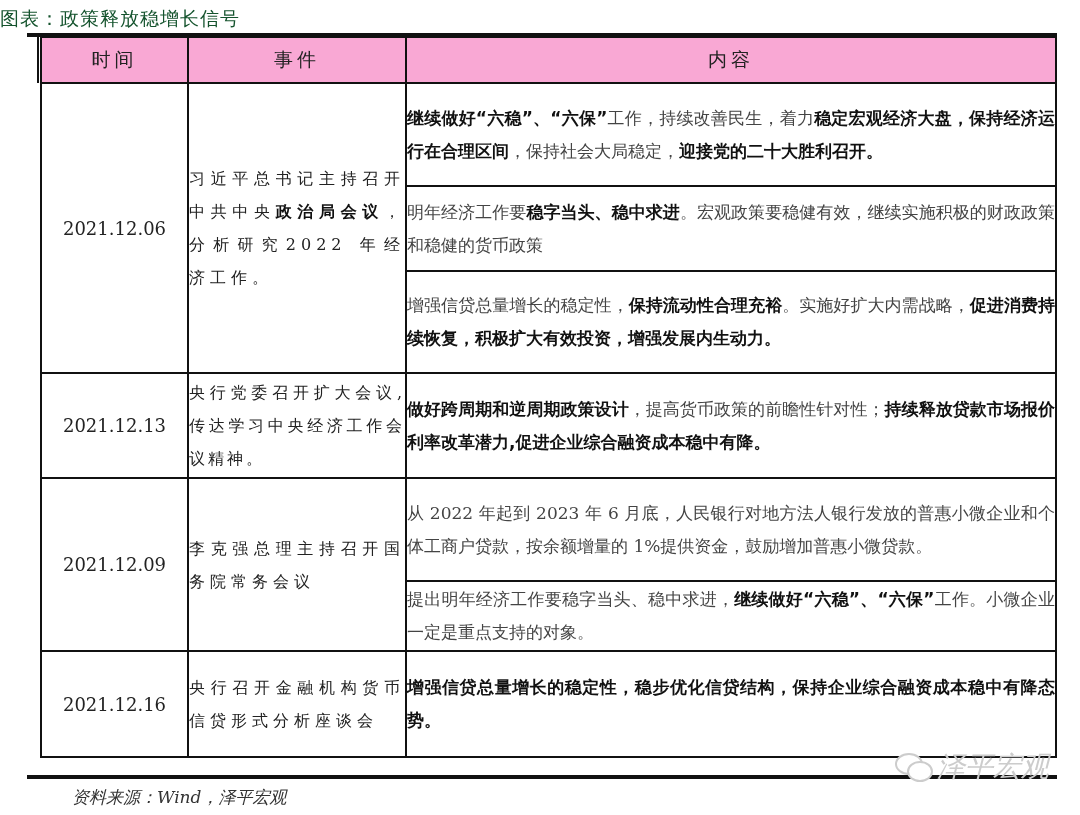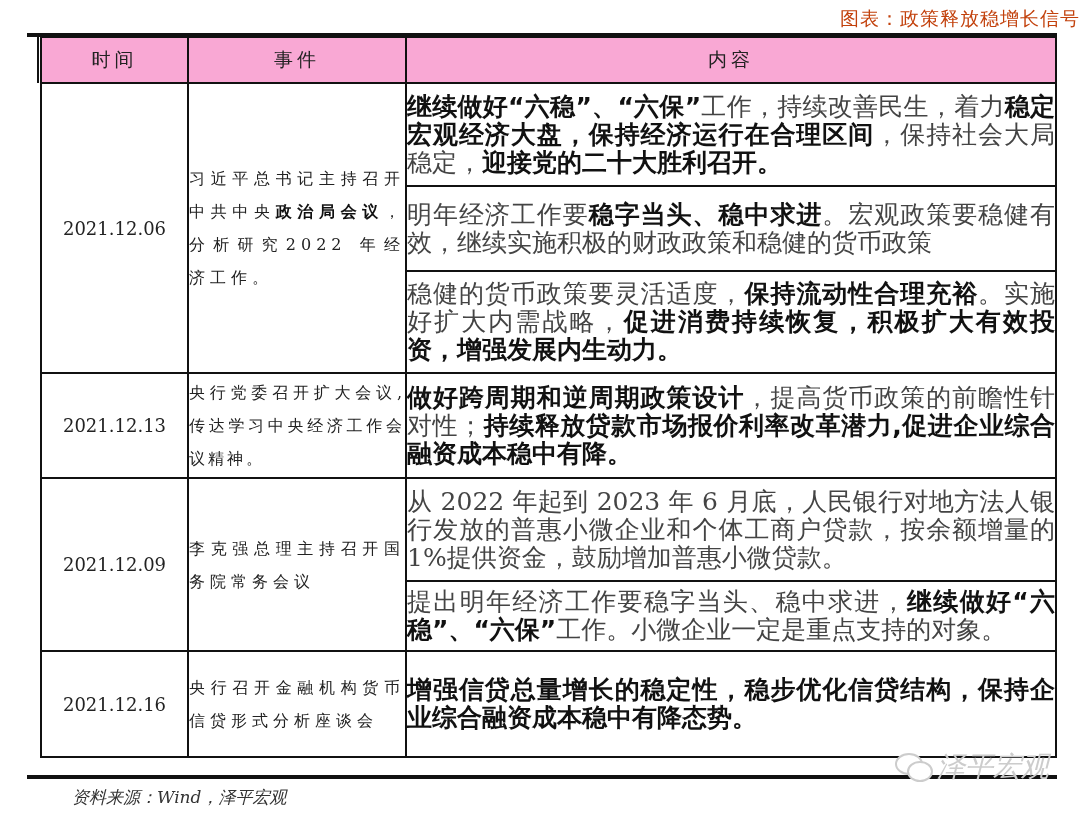--- a/index.html
+++ b/index.html
@@ -1,29 +1,29 @@
 <!DOCTYPE html>
 <html><head>
 <meta charset="utf-8">
 <style>
   html, body { margin: 0; padding: 0; background: #ffffff; }
   body { width: 1080px; height: 815px; position: relative; overflow: hidden;
          font-family: "DejaVu Serif", "Liberation Serif", serif; color: #222; }
-  .caption { position: absolute; left: 0; width: 1080px; top: 6px; text-align: right;
-             font-size: 19px; color: #c2410c; letter-spacing: 1px; }
+  .caption { position: absolute; left: 0; width: 1080px; top: 6px; text-align: left;
+             font-size: 19px; color: #14532d; letter-spacing: 1px; }
   .rule-top { position: absolute; left: 27px; width: 1030px; top: 33px; height: 4px; background: #111; }
   .rule-top-stub { position: absolute; left: 37px; width: 2px; top: 33px; height: 50px; background: #111; }
   .rule-bottom { position: absolute; left: 27px; width: 1030px; top: 775px; height: 4px; background: #111; }
   table.main { position: absolute; left: 40px; top: 36px; width: 1015px; border-collapse: collapse; table-layout: fixed; }
   table.main td, table.main th { border: 2px solid #111; padding: 0; }
   th { background: #f9a8d4; height: 44px; font-weight: normal; font-size: 19px; color: #222; letter-spacing: 4px; }
   td.date { text-align: center; font-size: 18px; vertical-align: middle; }
   td.event { font-size: 16px; line-height: 33px; padding: 0 12px 0 12px; vertical-align: middle; letter-spacing: 5px; text-align: justify; }
   td.event.tight { letter-spacing: 3px; }
-  td.content { font-size: 25px; line-height: 28px; padding: 4px 10px 4px 12px; vertical-align: middle; text-align: justify; color: #444; }
+  td.content { font-size: 17px; line-height: 33px; padding: 4px 10px 4px 12px; vertical-align: middle; text-align: justify; color: #444; }
   b { color: #111; font-family: "DejaVu Sans", "Liberation Sans", sans-serif; font-weight: bold; }
   .source { position: absolute; left: 72px; top: 786px; font-size: 17px; font-style: italic; color: #333; }
   .watermark { position: absolute; left: 895px; top: 750px; width: 160px; height: 34px; color: #ccc; font-size: 28px; font-style: italic;
                display: flex; align-items: center; gap: 6px; }
   .wm-icon { width: 36px; height: 28px; position: relative; }
   .wm-icon .b1 { position: absolute; left: 0; top: 0; width: 24px; height: 18px; border: 2px solid #ccc; border-radius: 50%; background: #fff; }
   .wm-icon .b2 { position: absolute; left: 12px; top: 8px; width: 22px; height: 17px; border: 2px solid #ccc; border-radius: 50%; background: #fff; }
 </style>
 </head>
 <body>
@@ -49,21 +49,21 @@
 
     <tr style="height:103px">
       <td class="date" rowspan="3">2021.12.06</td>
       <td class="event" rowspan="3"><span>习近平总书记主持召开中共中央</span><b>政治局会议</b><span>，分析研究2022 年经济工作。</span></td>
       <td class="content"><b>继续做好“六稳”、“六保”</b><span>工作，持续改善民生，着力</span><b>稳定宏观经济大盘，保持经济运行在合理区间</b><span>，保持社会大局稳定，</span><b>迎接党的二十大胜利召开。</b></td>
     </tr>
     <tr style="height:85px">
       <td class="content"><span>明年经济工作要</span><b>稳字当头、稳中求进</b><span>。宏观政策要稳健有效，继续实施积极的财政政策和稳健的货币政策</span></td>
     </tr>
     <tr style="height:102px">
-      <td class="content"><span>稳健的货币政策要灵活适度，</span><b>保持流动性合理充裕</b><span>。实施好扩大内需战略，</span><b>促进消费持续恢复，积极扩大有效投资，增强发展内生动力。</b></td>
+      <td class="content"><span>增强信贷总量增长的稳定性，</span><b>保持流动性合理充裕</b><span>。实施好扩大内需战略，</span><b>促进消费持续恢复，积极扩大有效投资，增强发展内生动力。</b></td>
     </tr>
 
     <tr style="height:105px">
       <td class="date">2021.12.13</td>
       <td class="event tight">央行党委召开扩大会议,传达学习中央经济工作会议精神。</td>
       <td class="content"><b>做好跨周期和逆周期政策设计</b><span>，提高货币政策的前瞻性针对性；</span><b>持续释放贷款市场报价利率改革潜力,促进企业综合融资成本稳中有降。</b></td>
     </tr>
 
     <tr style="height:103px">
       <td class="date" rowspan="2">2021.12.09</td>

